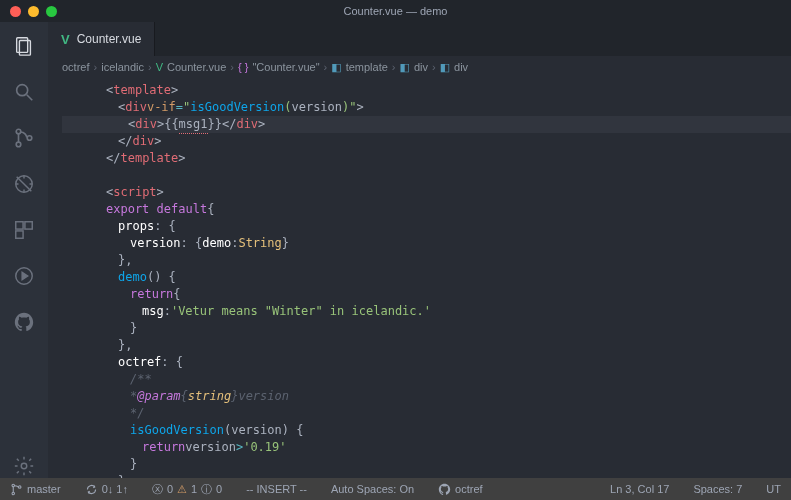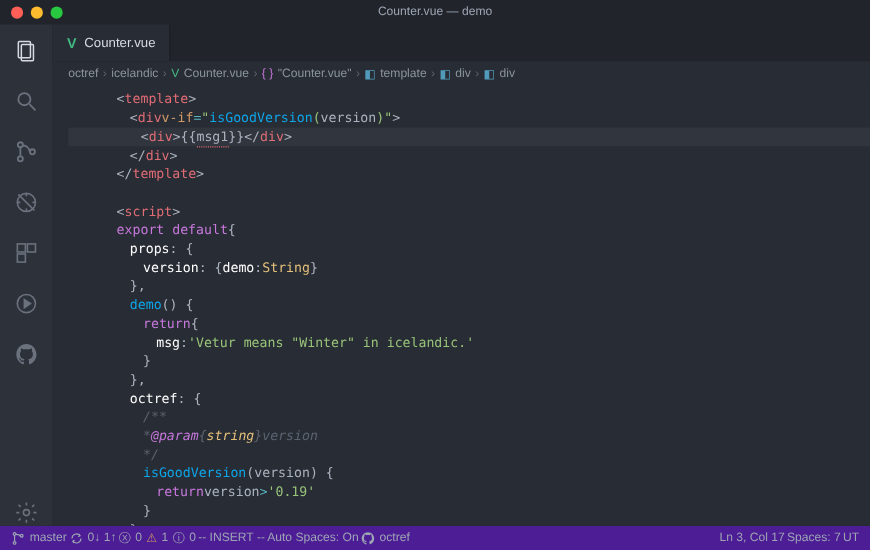--- a/index.html
+++ b/index.html
@@ -24,21 +24,21 @@
 .crumbs .vi{color:#41b883}
 .crumbs .bi{color:#519aba}
 .crumbs .br{color:#c678dd}
 .code{flex:1;padding:4px 0 4px 14px;font-family:Menlo,Consolas,monospace;font-size:12px;line-height:17px;overflow:hidden}
 .line{display:flex;align-items:center;height:17px}
 .gut{width:44px;text-align:right;color:#4b5263;padding-right:14px;user-select:none}
 .cur{background:rgba(99,110,123,.15)}
 .cur .gut{border-left:2px solid #568af2;padding-left:0;width:42px}
 .t-tag{color:#e06c75}.t-br{color:#abb2bf}.t-attr{color:#d19a66}.t-str{color:#98c379}.t-kw{color:#c678dd}.t-key{color:#ffffff}.t-fn{color:#0ea5e9}.t-cmt{color:#5c6370;font-style:italic}.t-type{color:#e5c07b}.t-txt{color:#abb2bf}.t-eq{color:#56b6c2}
 .squig{border-bottom:1px dotted #e06c75}
-.status{height:22px;background:#4c1d95;display:flex;align-items:center;font-size:11px;color:#9da5b4;padding:0 10px;gap:2px}
+.status{height:22px;background:#404040;display:flex;align-items:center;font-size:11px;color:#9da5b4;padding:0 10px;gap:24px}
 .status .spacer{flex:1}
 .status .item{display:flex;align-items:center;gap:4px}
 .status svg{width:13px;height:13px}
 .warn{color:#d19a66}
 </style>
 </head>
 <body>
 
 <div class="titlebar">
   <div class="traffic">

